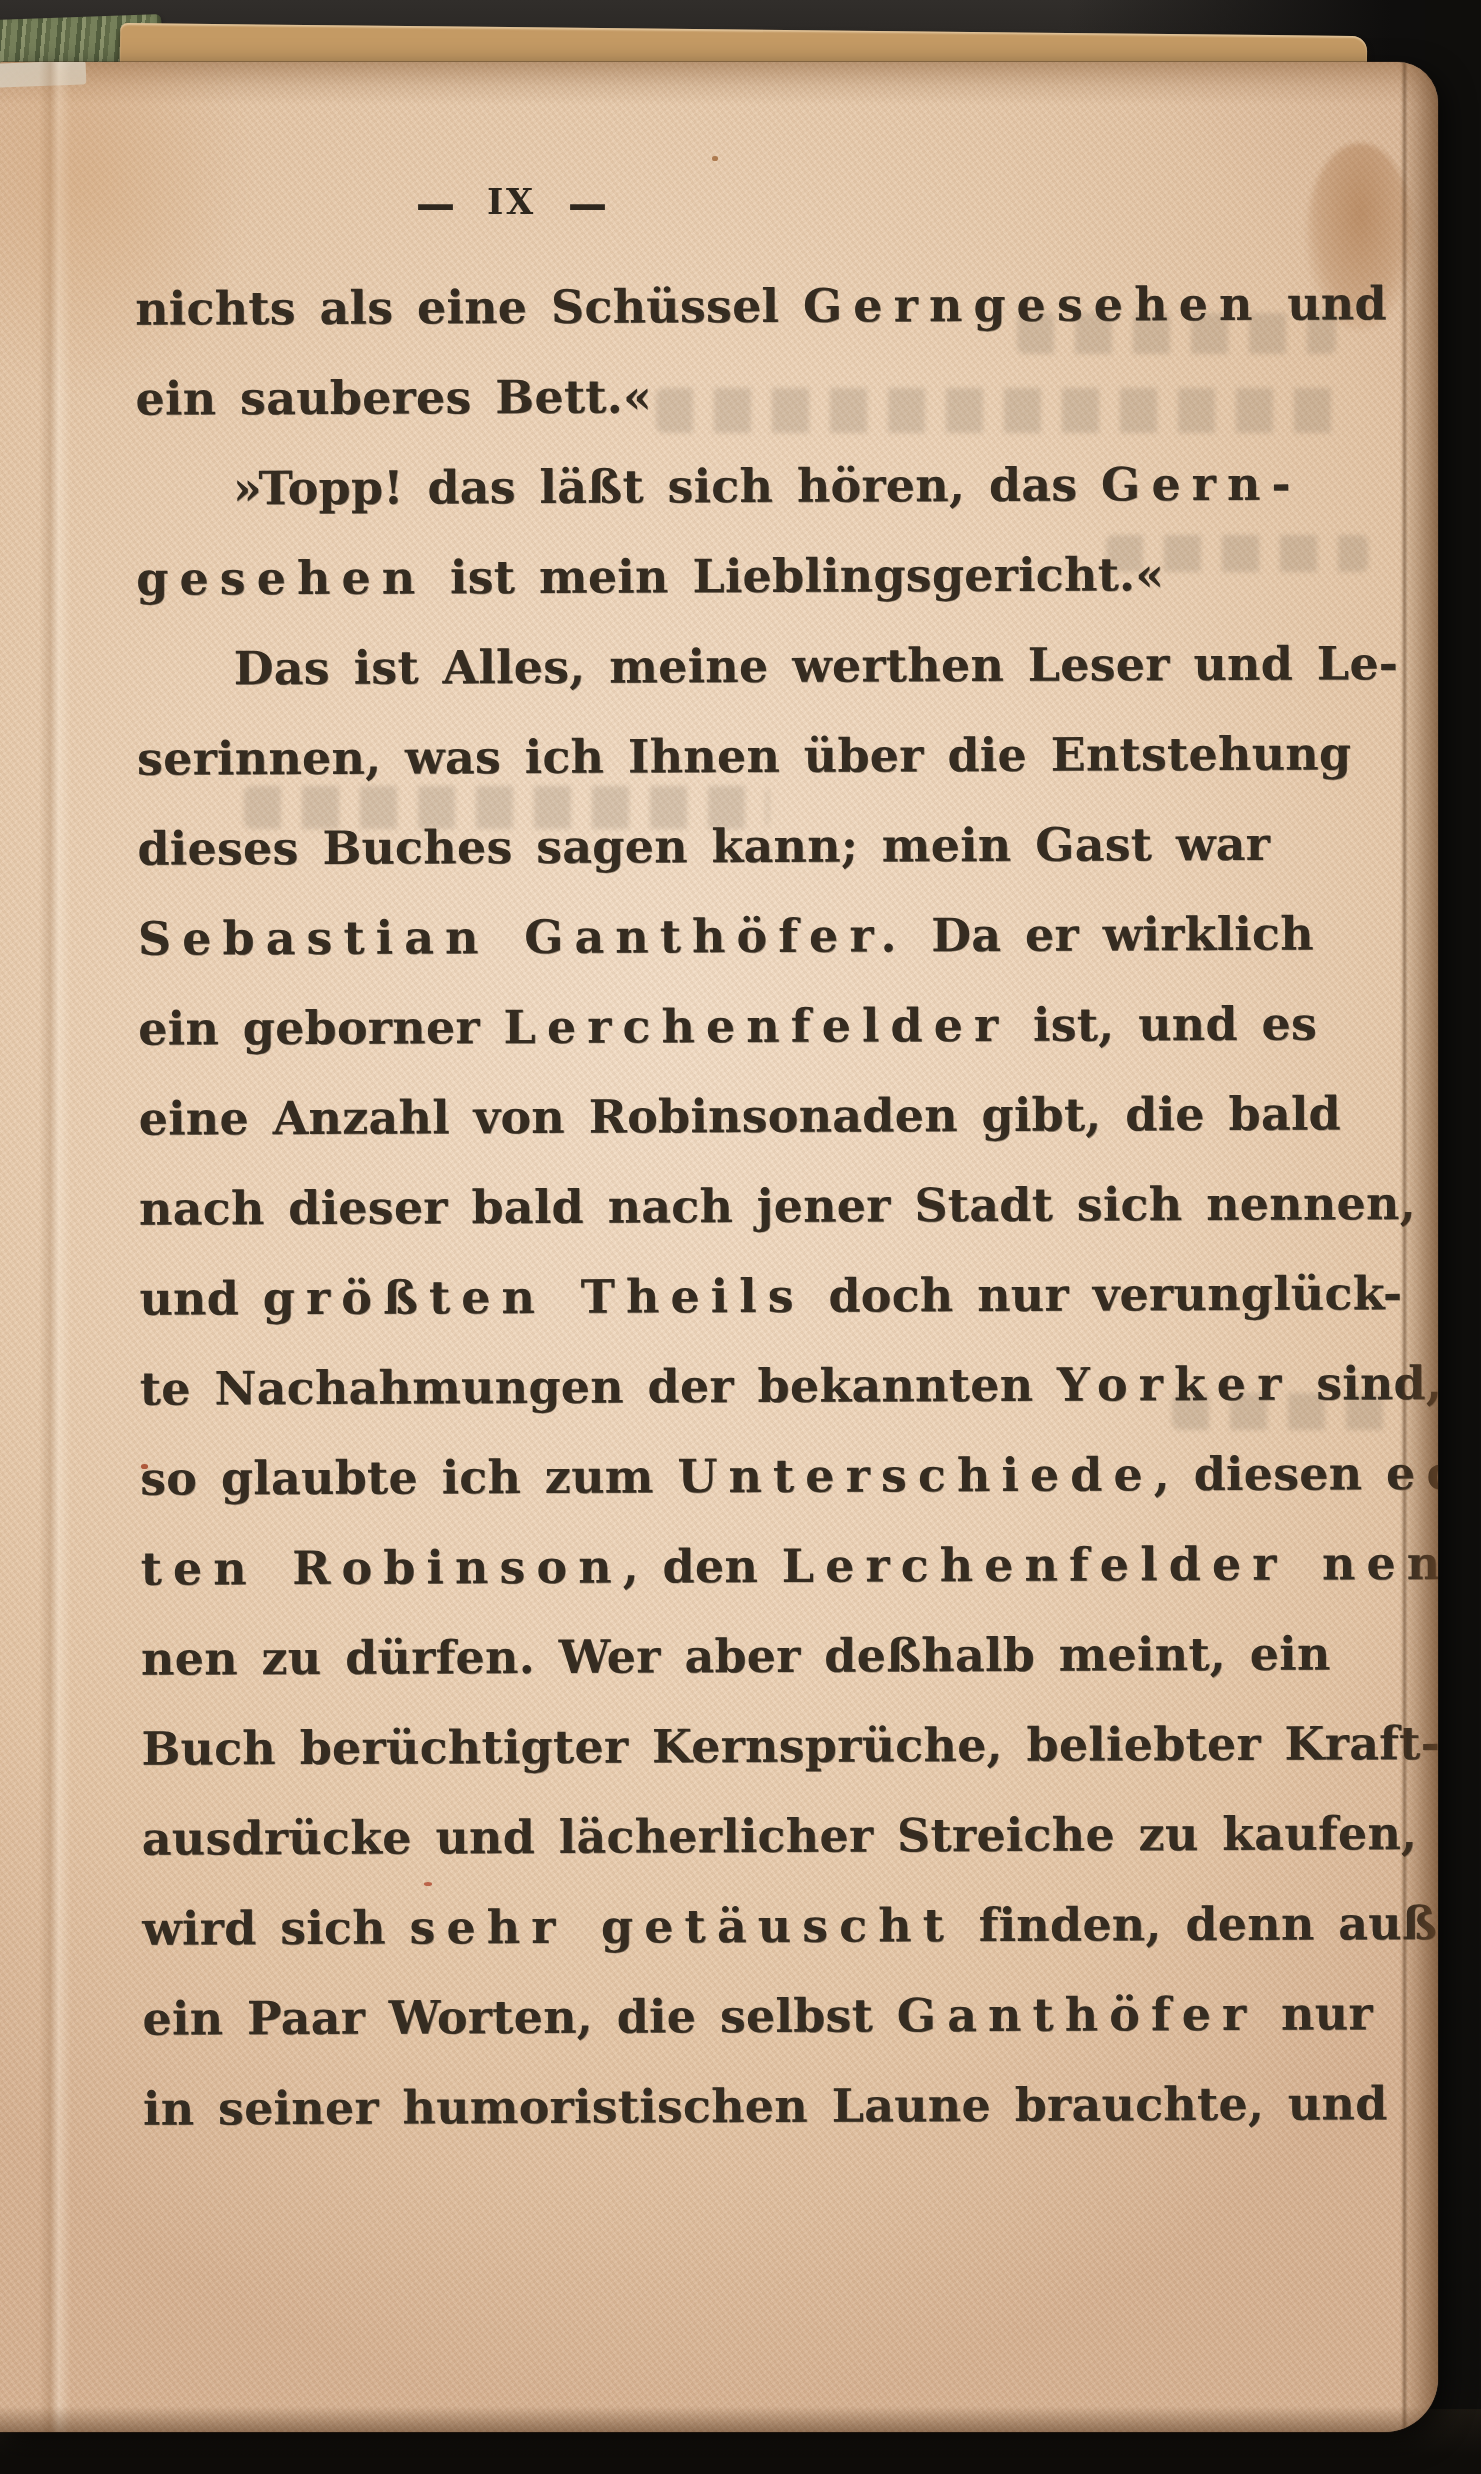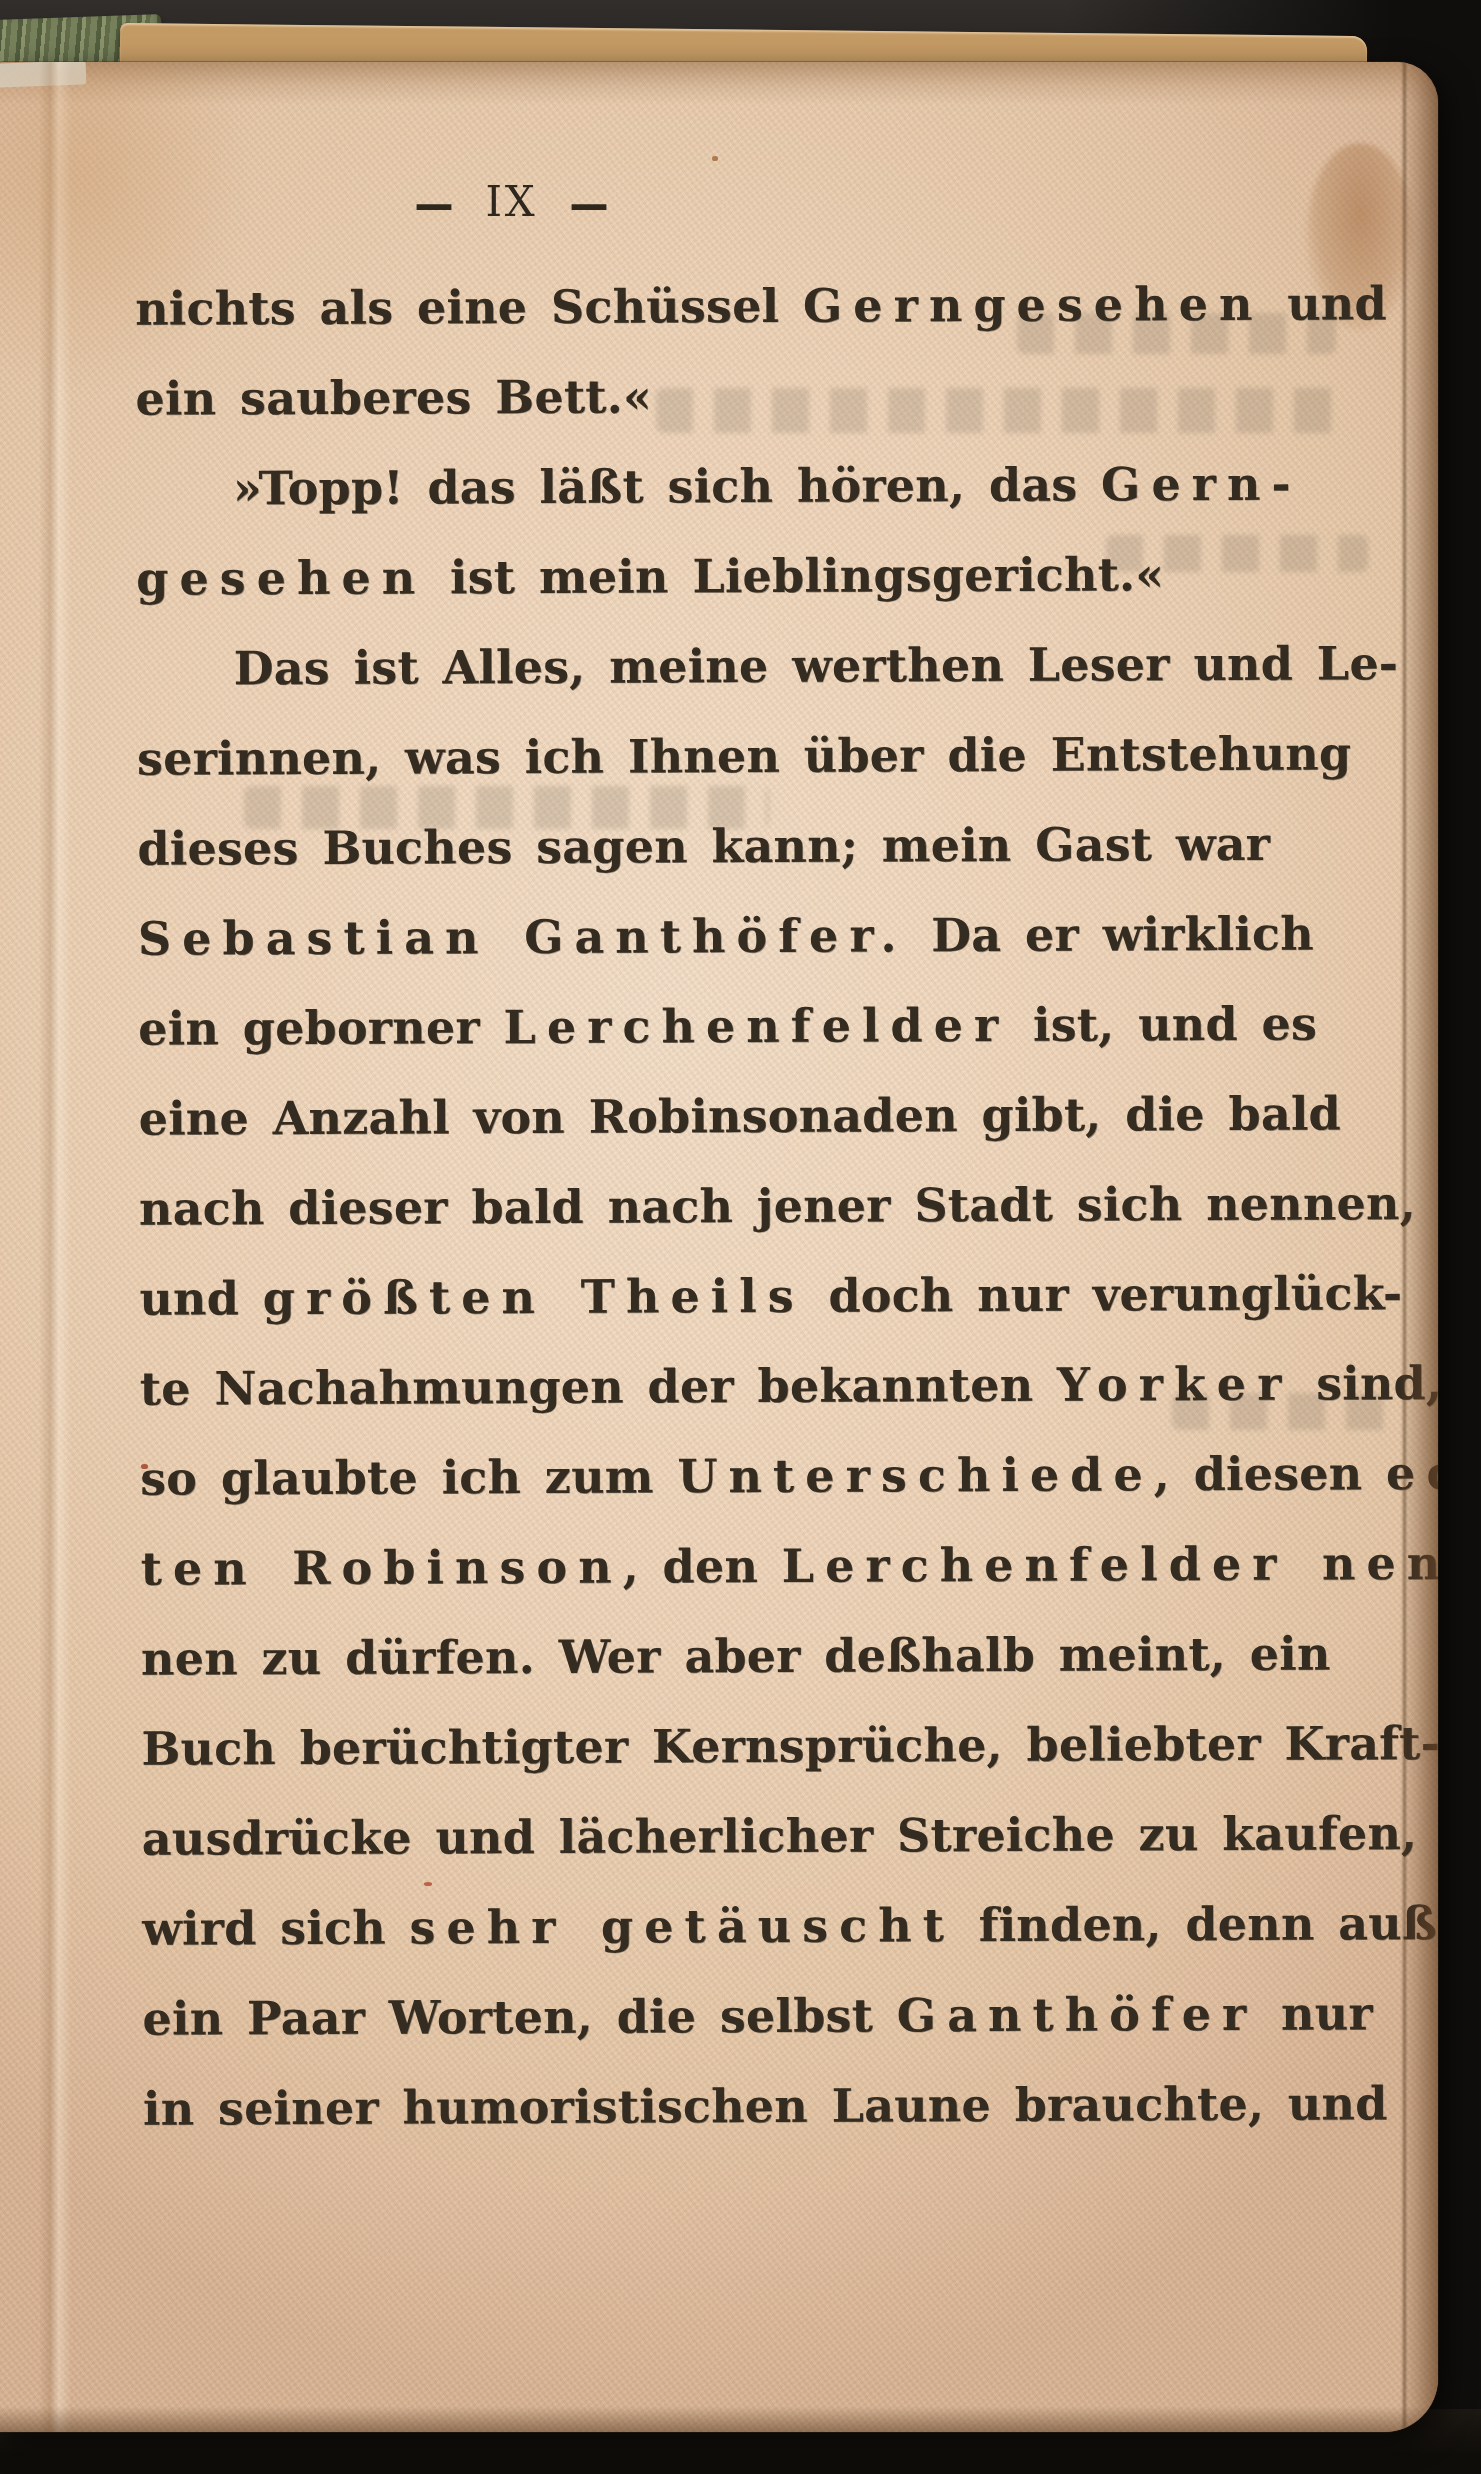--- a/index.html
+++ b/index.html
@@ -128,21 +128,21 @@
   .header {
     left: 337px; top: 114px; width: 349px; height: 52px;
     display: flex; align-items: center; justify-content: center;
     color: #2e271e;
   }
   .header .dash {
     font-weight: 700; font-size: 39px; line-height: 52px;
     transform: scaleY(1.25);
   }
   .header .pageno {
-    font-weight: 400; font-size: 42px; line-height: 52px;
+    font-weight: 700; font-size: 35px; line-height: 52px;
     letter-spacing: 2.8px; margin: 0 32px;
   }
   .textblock {
     left: 139px; top: 199px; width: 1247px;
     transform: rotate(-0.25deg);
     color: #352c21;
   }
   .line {
     height: 90px; line-height: 90px;
     white-space: nowrap;

